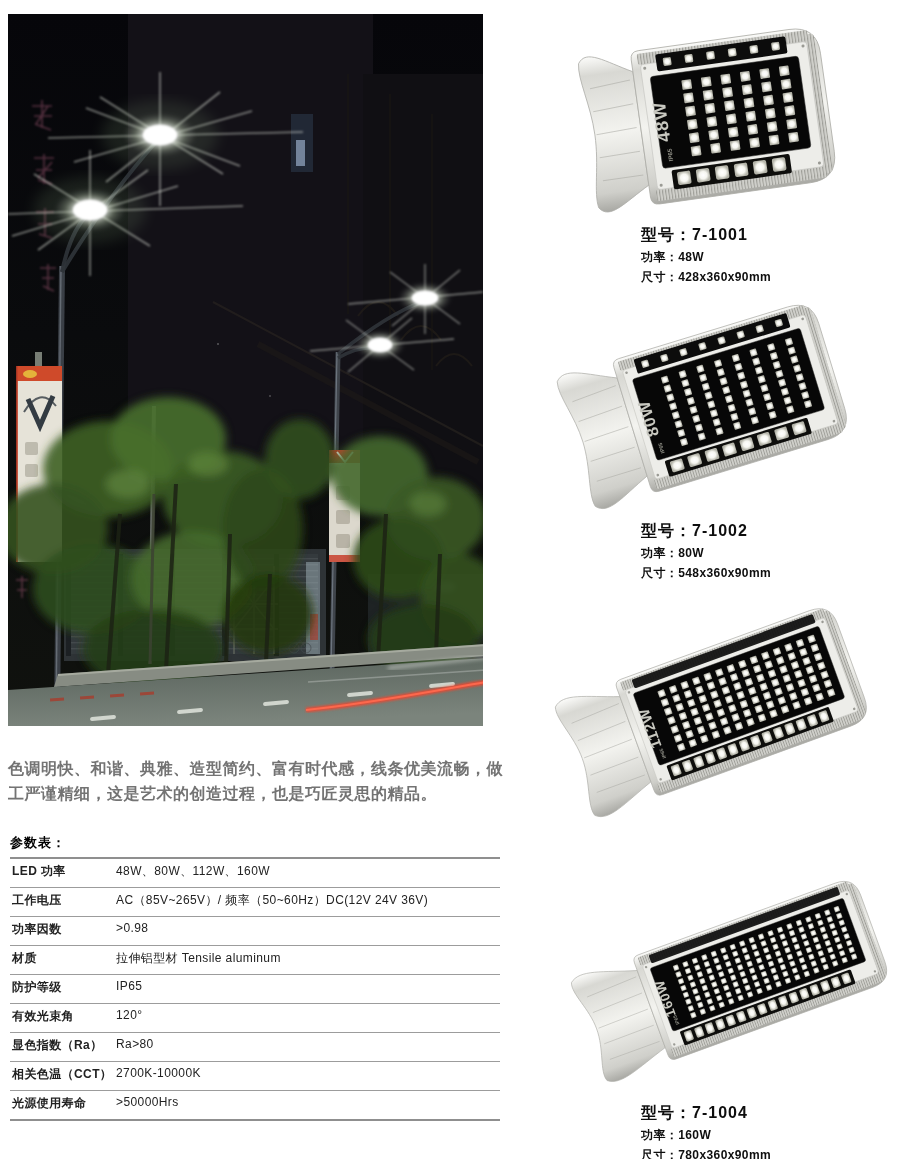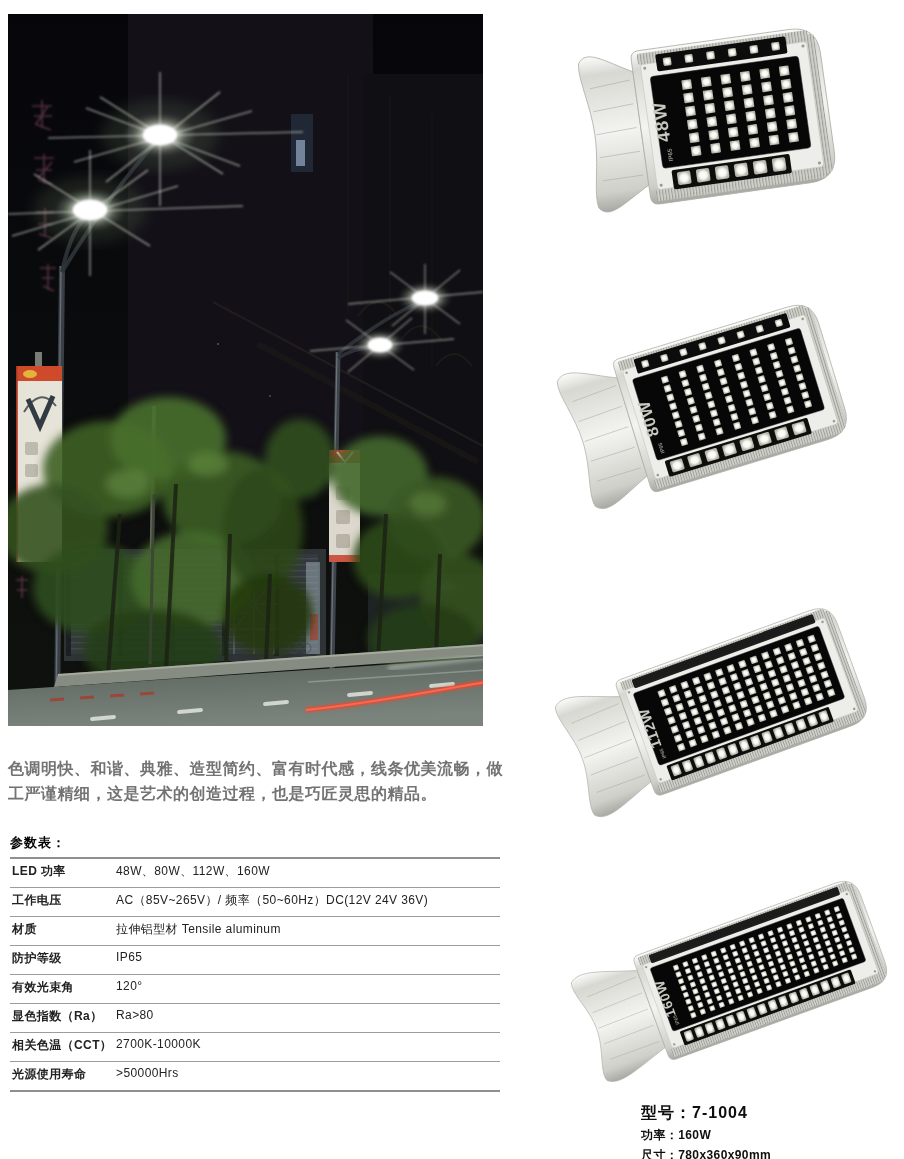--- a/index.html
+++ b/index.html
@@ -266,20 +266,24 @@
     <div class="params-title">参数表：</div>
     <table>
         <tbody>
           <tr>
             <td class="lbl">LED 功率</td>
             <td>48W、80W、112W、160W</td>
           </tr>
           <tr>
             <td class="lbl">工作电压</td>
             <td>AC（85V~265V）/ 频率（50~60Hz）DC(12V  24V  36V)</td>
+          </tr>
+          <tr>
+            <td class="lbl">功率因数</td>
+            <td>&gt;0.98</td>
           </tr>
           <tr>
             <td class="lbl">材质</td>
             <td>拉伸铝型材 Tensile aluminum</td>
           </tr>
           <tr>
             <td class="lbl">防护等级</td>
             <td>IP65</td>
           </tr>
           <tr>
@@ -872,19 +876,29 @@
           <rect x="225.86875" y="111.5" width="9.8875" height="13" rx="2" fill="url(#lg3)"></rect>
           <rect x="239.99375" y="111.5" width="9.8875" height="13" rx="2" fill="url(#lg3)"></rect>
           <circle cx="12" cy="18" r="1.5" fill="#9a9a94"></circle>
           <circle cx="282" cy="18" r="1.5" fill="#9a9a94"></circle>
           <circle cx="12" cy="122" r="1.5" fill="#9a9a94"></circle>
           <circle cx="282" cy="122" r="1.5" fill="#9a9a94"></circle>
         </g>
       </svg>
     </div>
 
+  <div class="cap" id="cap0">
+    <div class="m"><span>型号：</span><span>7-1001</span></div>
+    <div class="s"><span>功率：</span><span>48W</span></div>
+    <div class="s"><span>尺寸：</span><span>428x360x90mm</span></div>
+  </div>
+  <div class="cap" id="cap1">
+    <div class="m"><span>型号：</span><span>7-1002</span></div>
+    <div class="s"><span>功率：</span><span>80W</span></div>
+    <div class="s"><span>尺寸：</span><span>548x360x90mm</span></div>
+  </div>
   <div class="cap" id="cap3">
     <div class="m"><span>型号：</span><span>7-1004</span></div>
     <div class="s"><span>功率：</span><span>160W</span></div>
     <div class="s"><span>尺寸：</span><span>780x360x90mm</span></div>
   </div>
 
 </div>
 
 </body></html>

